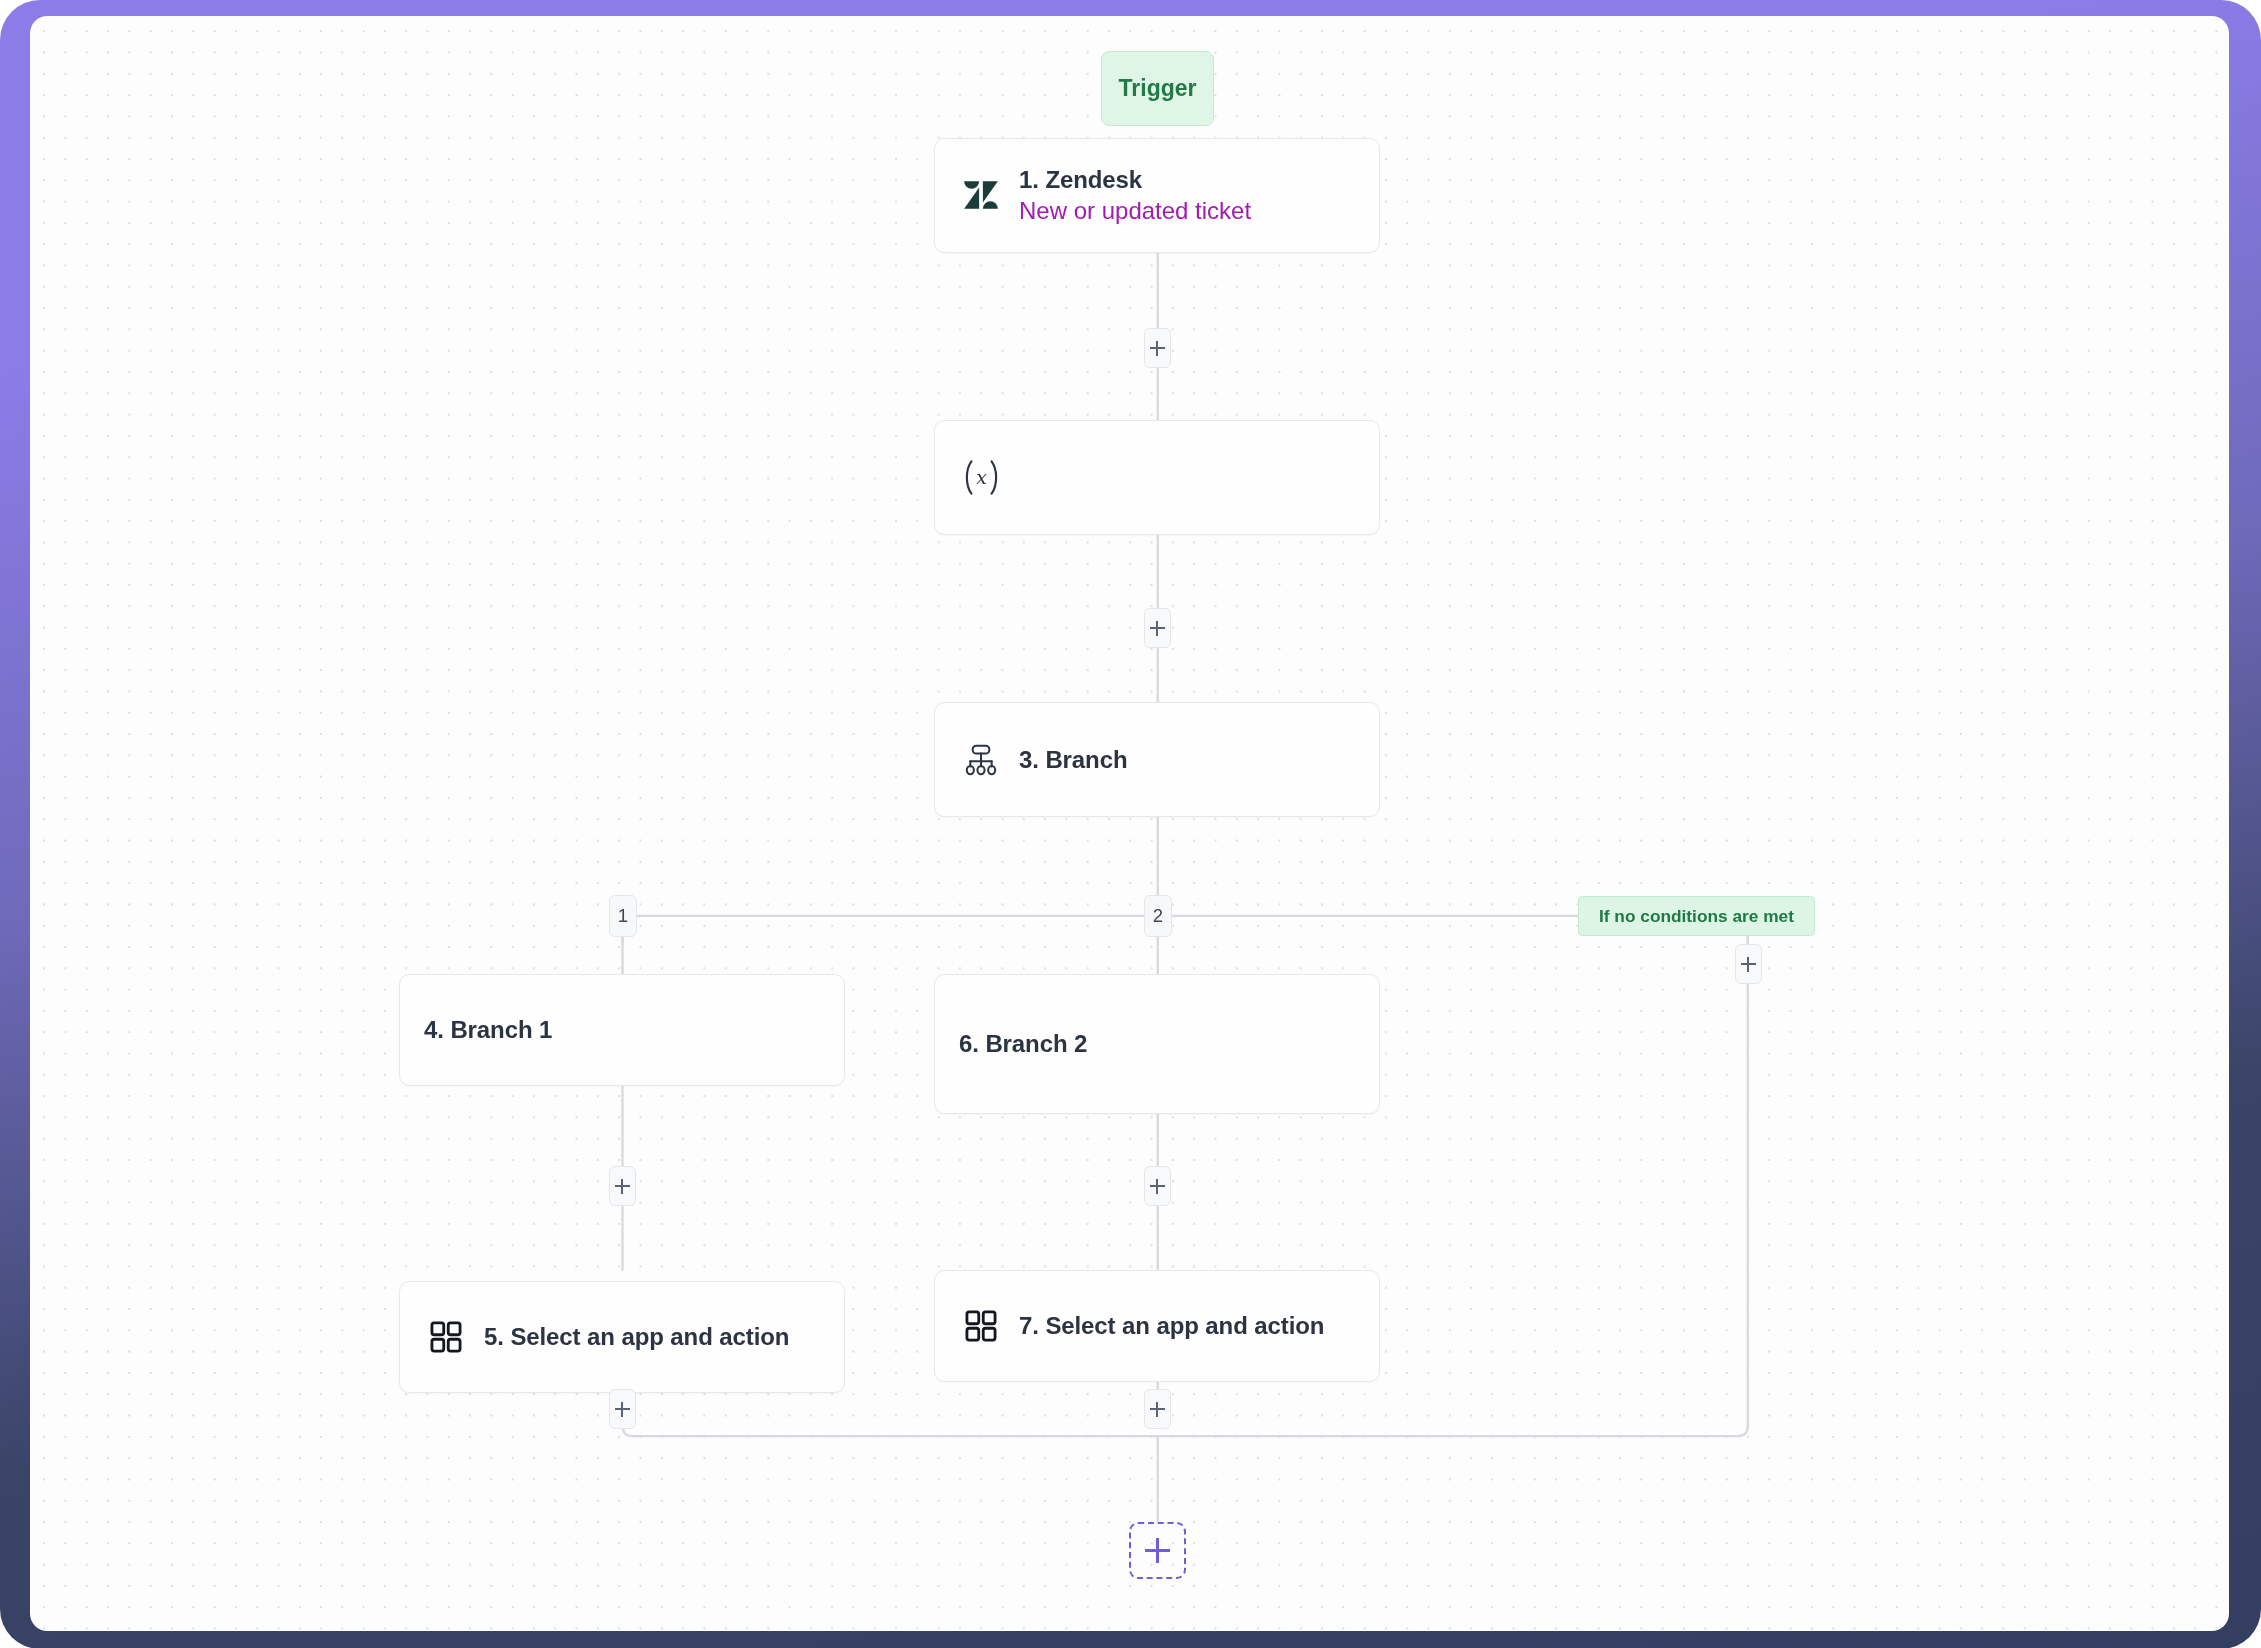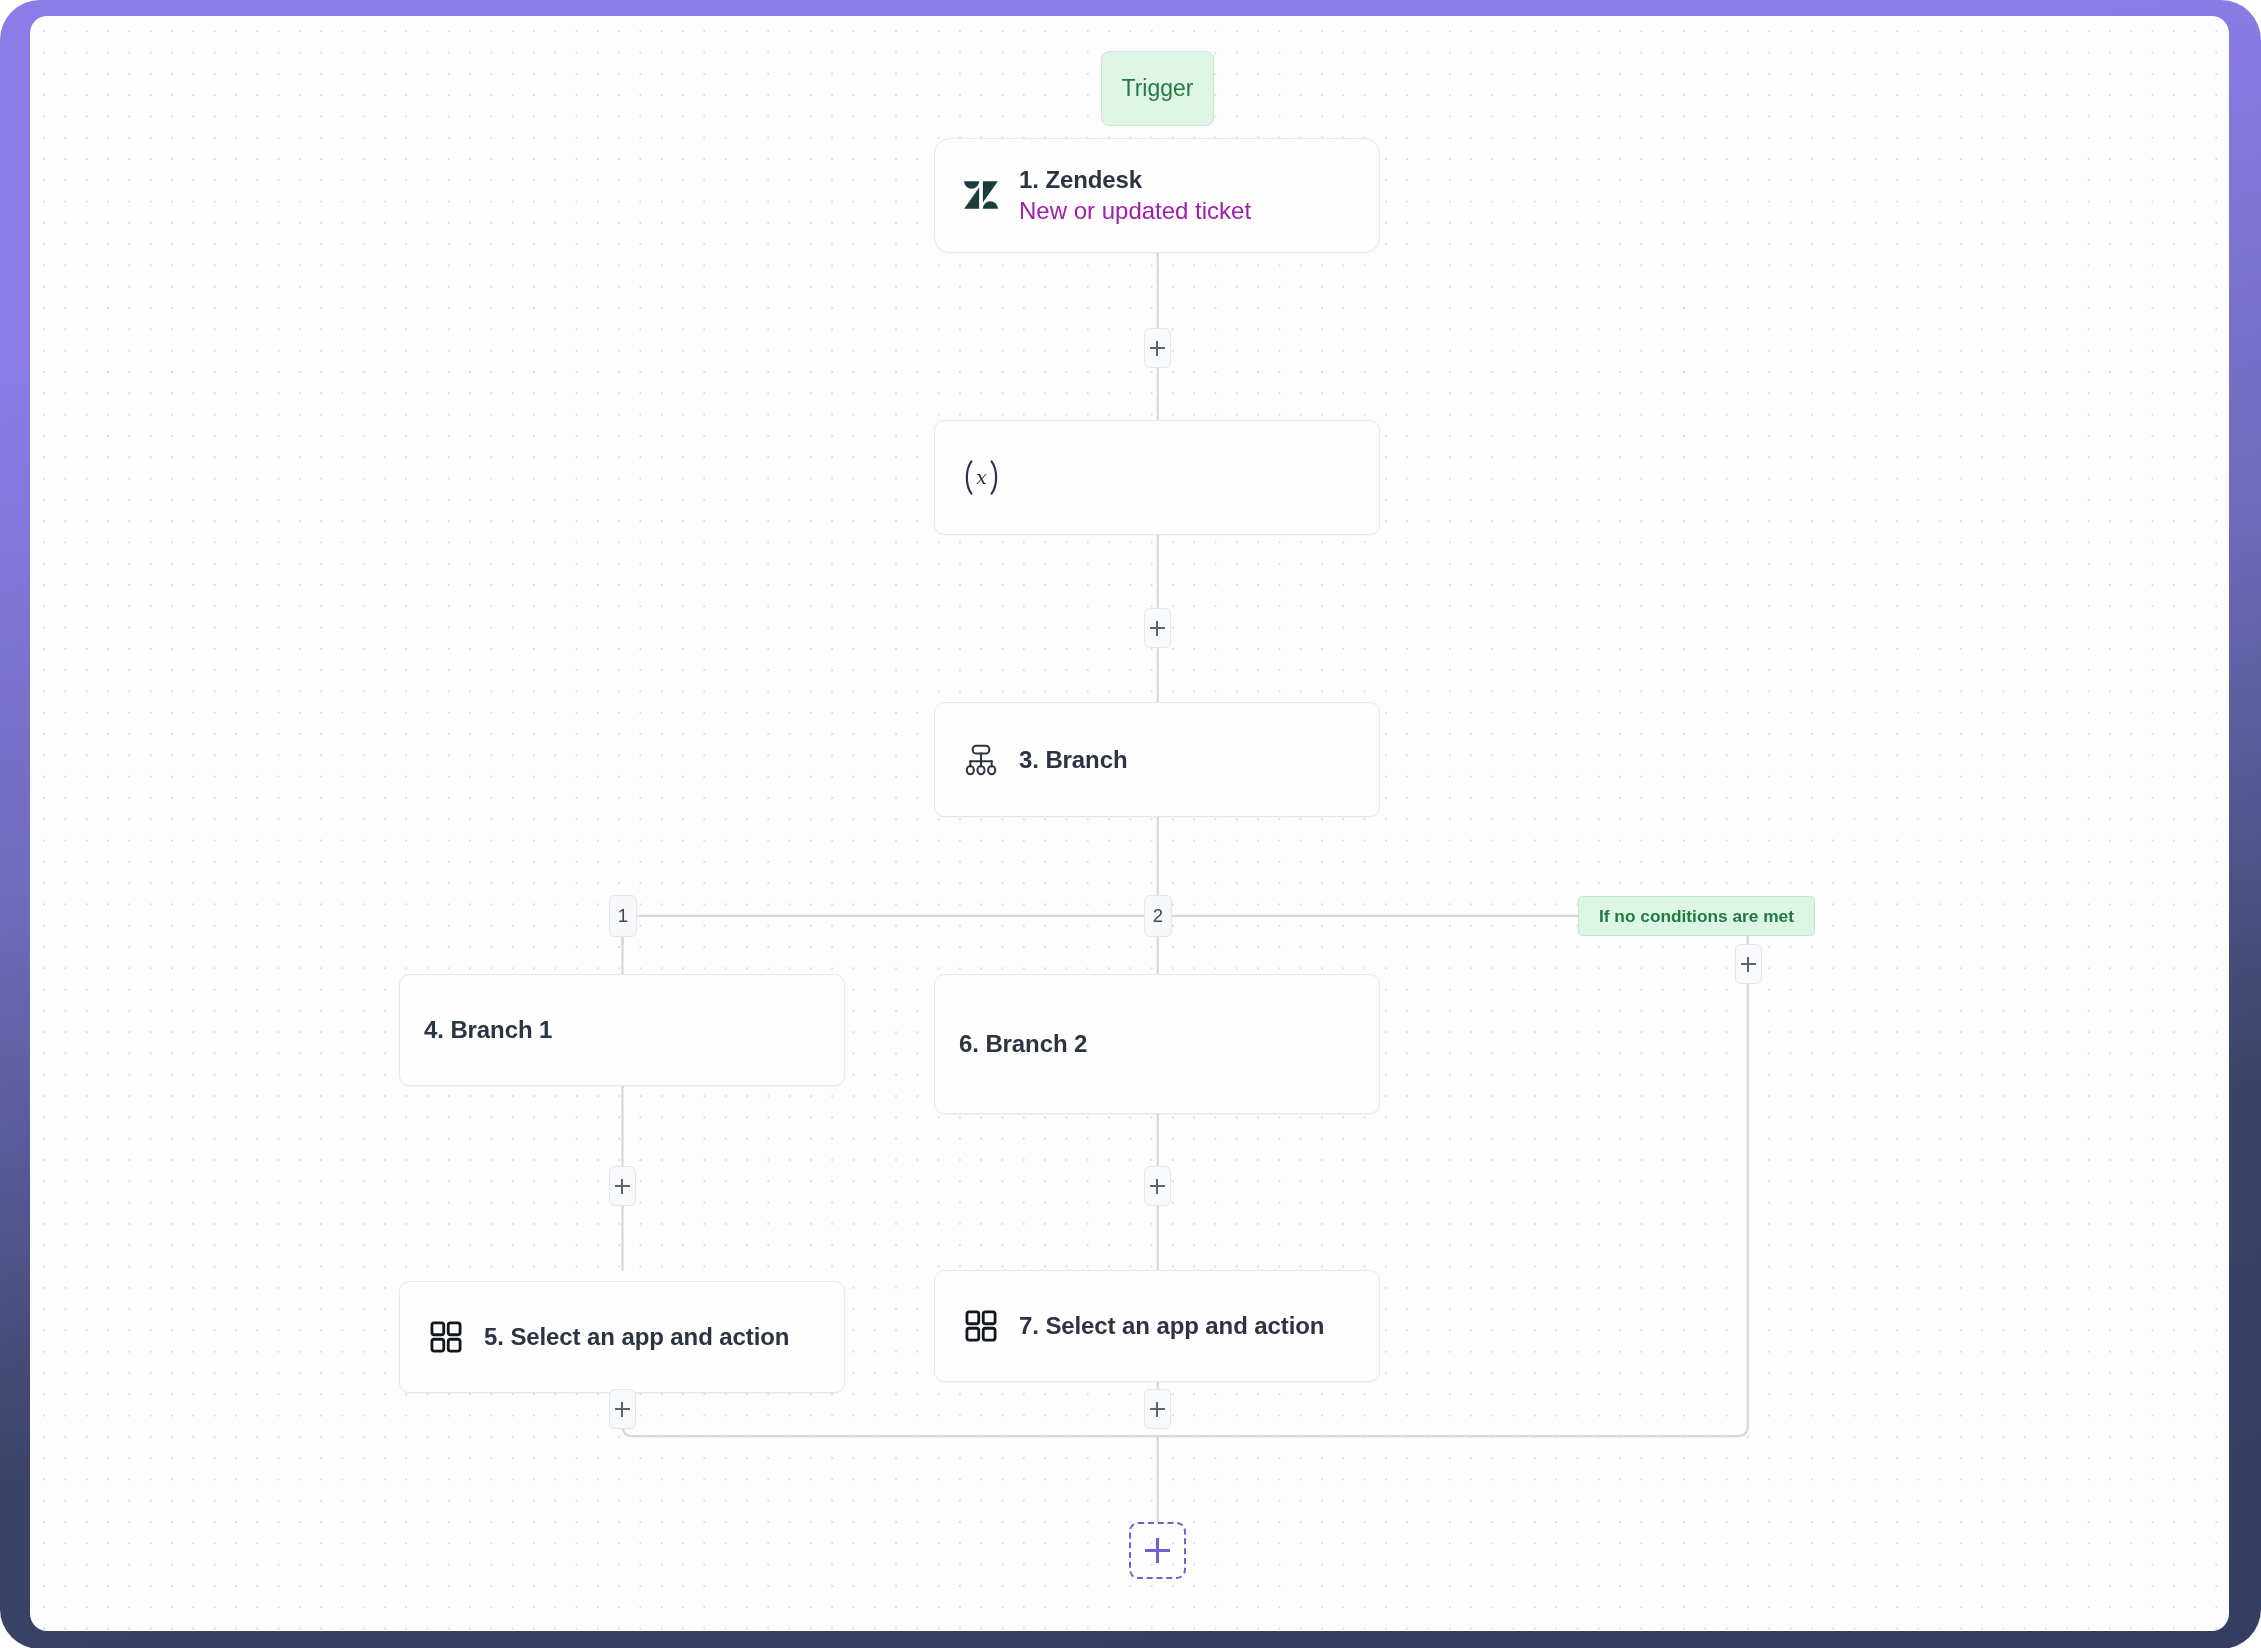--- a/index.html
+++ b/index.html
@@ -106,21 +106,21 @@
     position: absolute;
     box-sizing: border-box;
     background: #dff5e6;
     border: 1.2px solid #c5ead2;
     border-radius: 8px;
     display: flex;
     align-items: center;
     justify-content: center;
     color: #237a46;
     font-size: 23px;
-    font-weight: 400;
+    font-weight: 700;
   }
 
   
   .cond-badge {
     position: absolute;
     box-sizing: border-box;
     background: #dcf5e5;
     border: 1.2px solid #bfe8cf;
     border-radius: 4.6px;
     display: flex;
@@ -240,21 +240,21 @@
         <path d="M1045 2462 L2960 2462"></path>
         <path d="M1027 2444 q0 18 18 18"></path>
         <path d="M2978 2444 q0 18 -18 18"></path>
 
         <path d="M1955 2462 L1955 2610"></path>
       </g>
     </svg>
 
     <div id="trigger-badge" style="left:1071px; top:35px; width:113px; height:75px;">Trigger</div>
 
-    <div class="node" style="left:904px; top:122px; width:446px; height:115px;border-radius:16px;">
+    <div class="node" style="left:904px; top:122px; width:446px; height:115px;">
       <div class="node-inner">
         <span class="node-icon">
           <svg width="40" height="40" viewBox="0 0 64 64" aria-hidden="true">
             <path d="M29 20 L29 54 L5 54 Z" fill="#1c3b3b"></path>
             <path d="M5 10 L29 10 A12 12 0 0 1 5 10 Z" fill="#1c3b3b"></path>
             <path d="M35 44 L35 10 L59 10 Z" fill="#1c3b3b"></path>
             <path d="M59 54 L35 54 A12 12 0 0 1 59 54 Z" fill="#1c3b3b"></path>
           </svg>
         </span>
         <span class="node-text">

